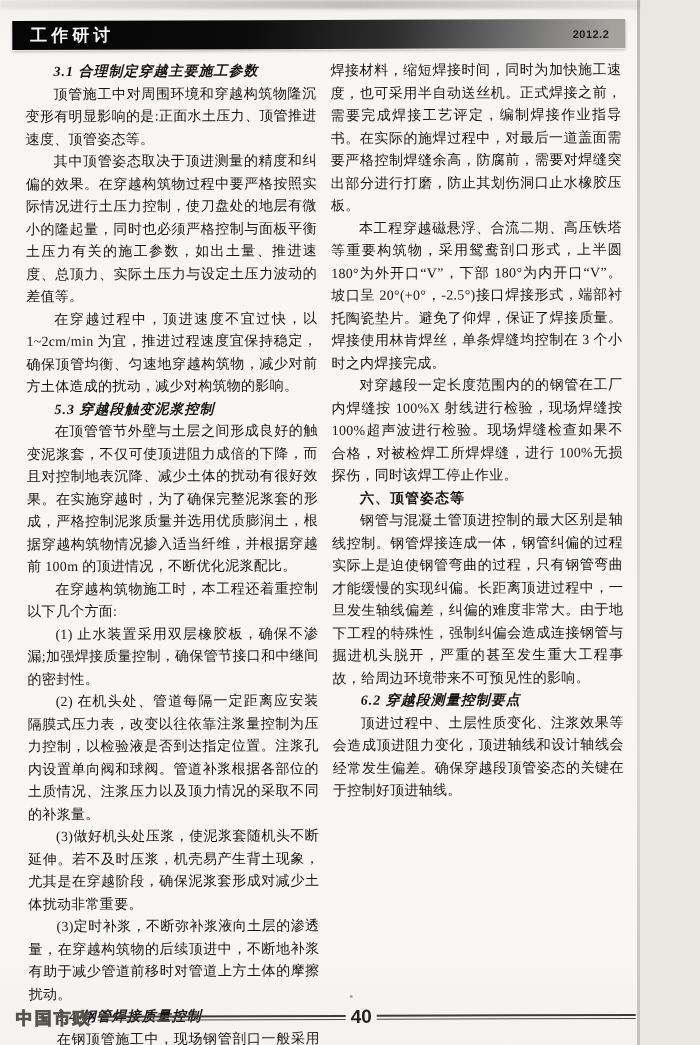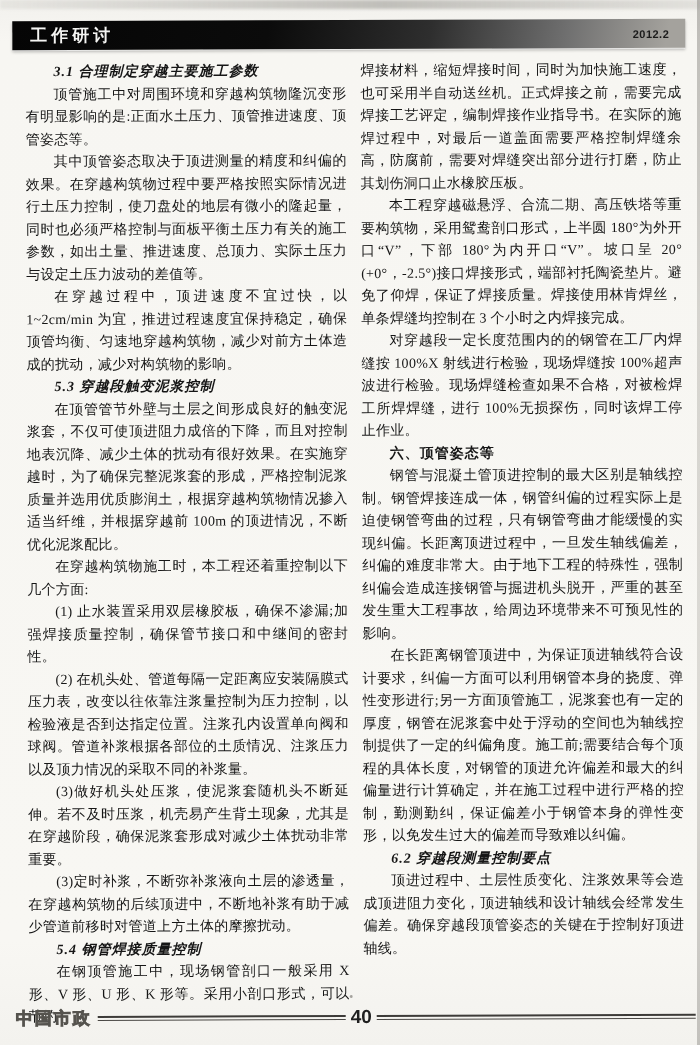--- a/index.html
+++ b/index.html
@@ -2,21 +2,21 @@
 <html><head>
 <meta charset="utf-8">
 <style>
   * { margin:0; padding:0; box-sizing:border-box; }
   html,body { width:700px; height:1045px; overflow:hidden; }
   body {
     background:#e9e7e2;
     font-family:"Liberation Serif","DejaVu Serif",serif;
   }
   .page {
-    position:relative; width:700px; height:1045px;
+    position:relative; width:640px; height:1045px;
     background:linear-gradient(180deg,#f2f1ed 0%,#f7f6f2 4%,#f8f7f3 90%,#f3f2ee 100%);
     text-decoration:underline;
   }
   .top-smudge {
     position:absolute; top:0; left:0; right:0; height:9px;
     background:linear-gradient(90deg,rgba(160,158,152,.15),rgba(130,128,122,.45) 55%,rgba(160,158,152,.2));
     filter:blur(1.5px);
   }
   .right-edge {
     position:absolute; top:0; right:0; width:3px; height:100%;
@@ -113,21 +113,20 @@
         <p class="sub">5.4 钢管焊接质量控制</p>
         <p class="ind">在钢顶管施工中，现场钢管剖口一般采用 X 形、V 形、U 形、K 形等。采用小剖口形式，可以节约</p>
       </div>
 
       <div class="col">
         <p>焊接材料，缩短焊接时间，同时为加快施工速度，也可采用半自动送丝机。正式焊接之前，需要完成焊接工艺评定，编制焊接作业指导书。在实际的施焊过程中，对最后一道盖面需要严格控制焊缝余高，防腐前，需要对焊缝突出部分进行打磨，防止其划伤洞口止水橡胶压板。</p>
         <p class="ind">本工程穿越磁悬浮、合流二期、高压铁塔等重要构筑物，采用鸳鸯剖口形式，上半圆 180°为外开口“V”，下部 180°为内开口“V”。坡口呈 20°(+0°，-2.5°)接口焊接形式，端部衬托陶瓷垫片。避免了仰焊，保证了焊接质量。焊接使用林肯焊丝，单条焊缝均控制在 3 个小时之内焊接完成。</p>
         <p class="ind">对穿越段一定长度范围内的的钢管在工厂内焊缝按 100%X 射线进行检验，现场焊缝按 100%超声波进行检验。现场焊缝检查如果不合格，对被检焊工所焊焊缝，进行 100%无损探伤，同时该焊工停止作业。</p>
         <p class="sec">六、顶管姿态等</p>
         <p class="ind">钢管与混凝土管顶进控制的最大区别是轴线控制。钢管焊接连成一体，钢管纠偏的过程实际上是迫使钢管弯曲的过程，只有钢管弯曲才能缓慢的实现纠偏。长距离顶进过程中，一旦发生轴线偏差，纠偏的难度非常大。由于地下工程的特殊性，强制纠偏会造成连接钢管与掘进机头脱开，严重的甚至发生重大工程事故，给周边环境带来不可预见性的影响。</p>
-        <p class="ind">在长距离钢管顶进中，为保证顶进轴线符合设计要求，纠偏一方面可以利用钢管本身的挠度、弹性变形进行;另一方面顶管施工，泥浆套也有一定的厚度，钢管在泥浆套中处于浮动的空间也为轴线控制提供了一定的纠偏角度。施工前;需要结合每个顶程的具体长度，对钢管的顶进允许偏差和最大的纠偏量进行计算确定，并在施工过程中进行严格的控制，勤测勤纠，保证偏差小于钢管本身的弹性变形，以免发生过大的偏差而导致难以纠偏。</p>
         <p class="sub">6.2 穿越段测量控制要点</p>
         <p class="ind">顶进过程中、土层性质变化、注浆效果等会造成顶进阻力变化，顶进轴线和设计轴线会经常发生偏差。确保穿越段顶管姿态的关键在于控制好顶进轴线。</p>
       </div>
     </div>
 
     <div class="speck" style="left:348px; bottom:47px;"></div>
 
     <div class="footer">
       <span class="journal-logo">中国市政</span>
       <span class="dline seg1"></span>

